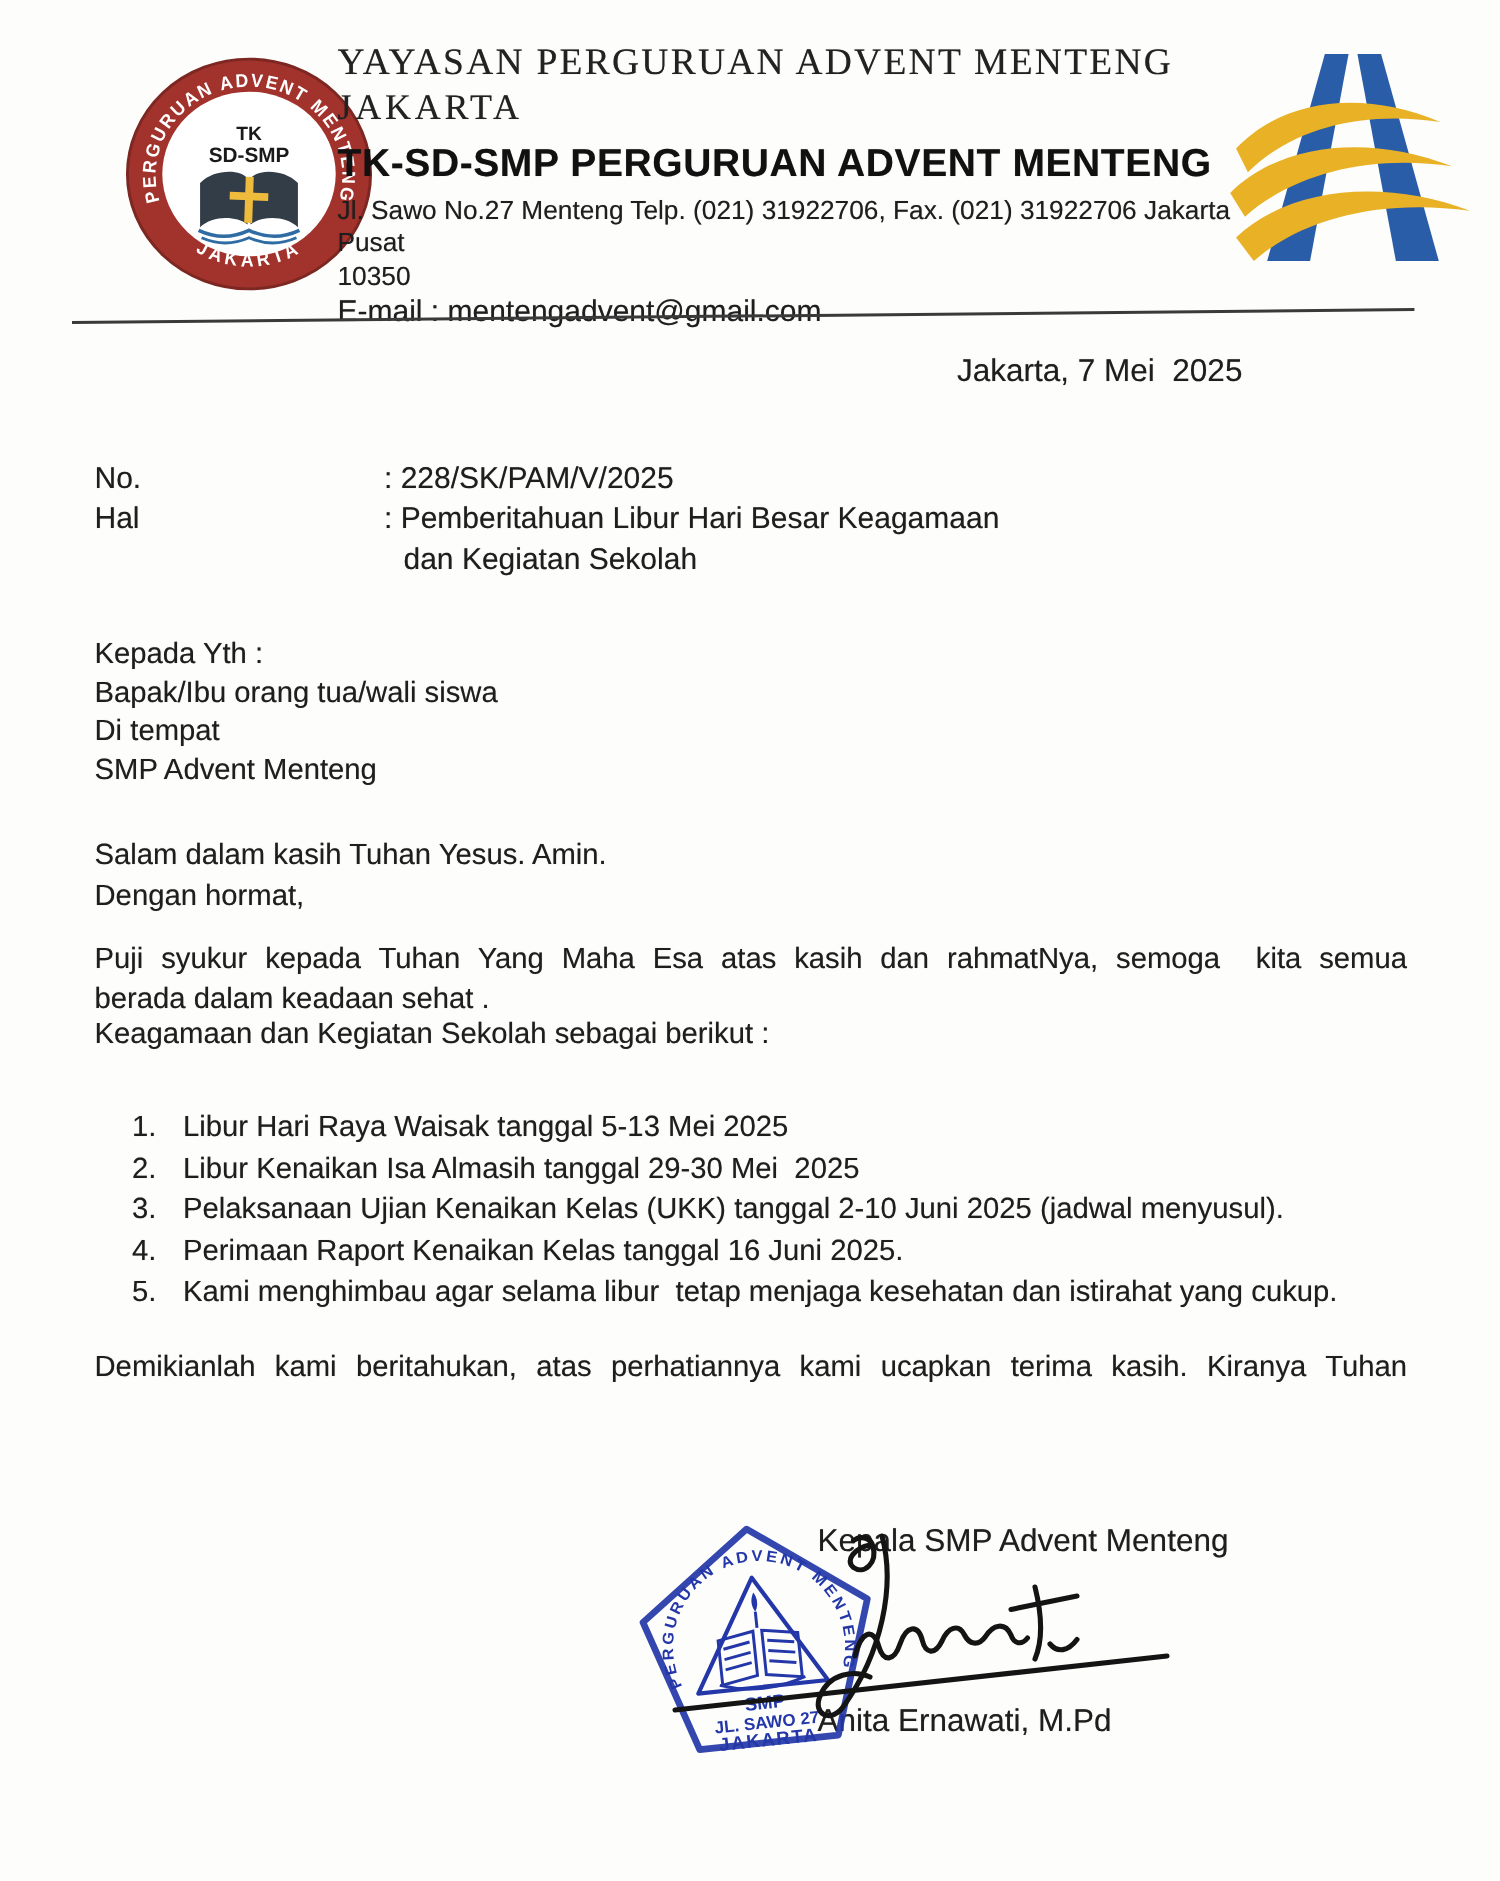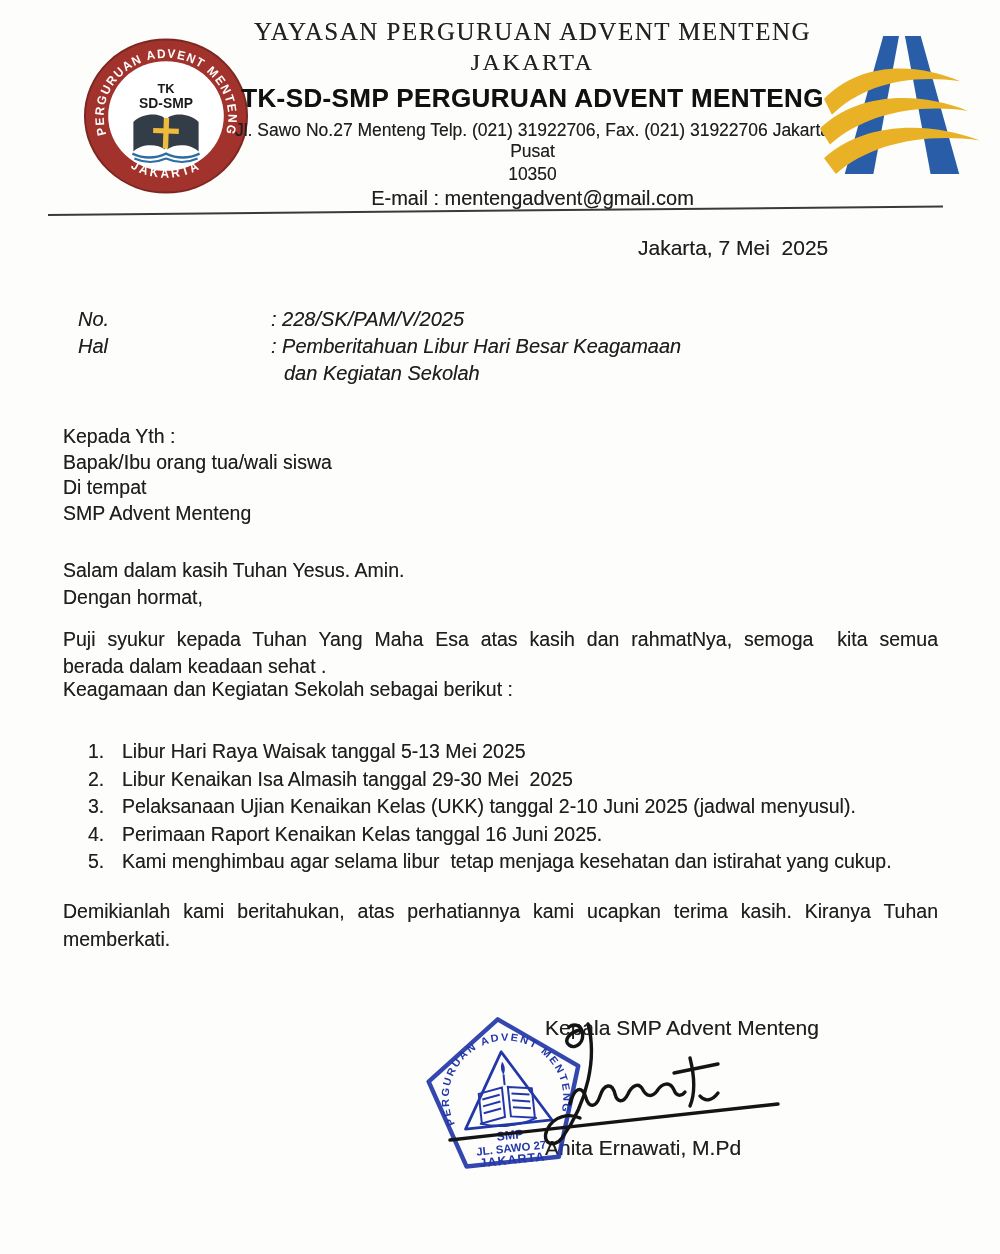--- a/index.html
+++ b/index.html
@@ -5,34 +5,34 @@
   html,body { margin:0; padding:0; background:#e8e8e8; }
   .page {
     position:relative; width:1000px; height:1254px;
     margin:0 auto; background:#fdfdfc; overflow:hidden;
     font-family:"Liberation Sans", sans-serif; color:#1e1e1e;
   }
   .abs { position:absolute; }
   .t { white-space:pre-wrap; text-shadow:0 0 .45px rgba(20,20,20,.5); }
 
   
-  .lh-text { left:225px; top:18px; width:615px; text-align:center; }
+  .lh-text { left:225px; top:28px; width:615px; }
   .lh-foundation { font-family:"Liberation Serif", serif; font-size:25px; letter-spacing:1.5px; color:#222; }
   .lh-city { font-family:"Liberation Serif", serif; font-size:24px; letter-spacing:2.5px; margin-top:3px; color:#222; }
   .lh-school { font-size:26px; font-weight:700; letter-spacing:.4px; margin-top:7px; color:#111; }
   .lh-addr { font-size:17.5px; margin-top:6px; }
   .lh-post { font-size:17.5px; margin-top:2px; }
   .lh-email { font-size:20px; margin-top:2px; }
 
   .divider { left:48px; top:214px; width:895px; height:2.2px; background:#3a3a3a;
              transform:rotate(-0.55deg); transform-origin:left center; }
 
   .dateline { left:638px; top:236px; font-size:21px; }
 
-  .refblock { left:78px; top:306px; font-size:20px; line-height:27px;font-style:italic; }
+  .refblock { left:63px; top:306px; font-size:20px; line-height:27px; }
   .ref-row { display:flex; }
   .ref-label { width:193px; }
   .ref-cont { padding-left:13px; }
 
   .recipient { left:63px; top:424px; font-size:19.5px; line-height:25.5px; }
 
   .para { left:63px; top:0; width:875px; font-size:19.5px; line-height:26.5px; }
   .opening { top:557px; }
   .intro { top:676px; line-height:27px; }
   .closing { top:882px; line-height:27.5px; }
@@ -155,21 +155,20 @@
       <span class="litext t">Perimaan Raport Kenaikan Kelas tanggal 16 Juni 2025.</span>
     </div>
     <div class="li">
       <span class="num t">5.</span>
       <span class="litext t">Kami menghimbau agar selama libur  tetap menjaga kesehatan dan istirahat yang cukup.</span>
     </div>
   </div>
 
   <div class="abs para closing">
     <div class="t stretch">Demikianlah kami beritahukan, atas perhatiannya kami ucapkan terima kasih. Kiranya Tuhan</div>
-    <div class="t">memberkati.</div>
   </div>
 
   <div class="abs sig-title t">Kepala SMP Advent Menteng</div>
   <div class="abs sig-name t">Anita Ernawati, M.Pd</div>
 
   <div class="abs" style="left:422px; top:1014px; width:168px; height:168px; z-index:1;">
     <svg width="168" height="168" viewBox="0 0 170 170">
       <defs>
         <path id="stampTop" d="M 34.8,114 A 58,58 0 1 1 135.2,114" fill="none"></path>
       </defs>

